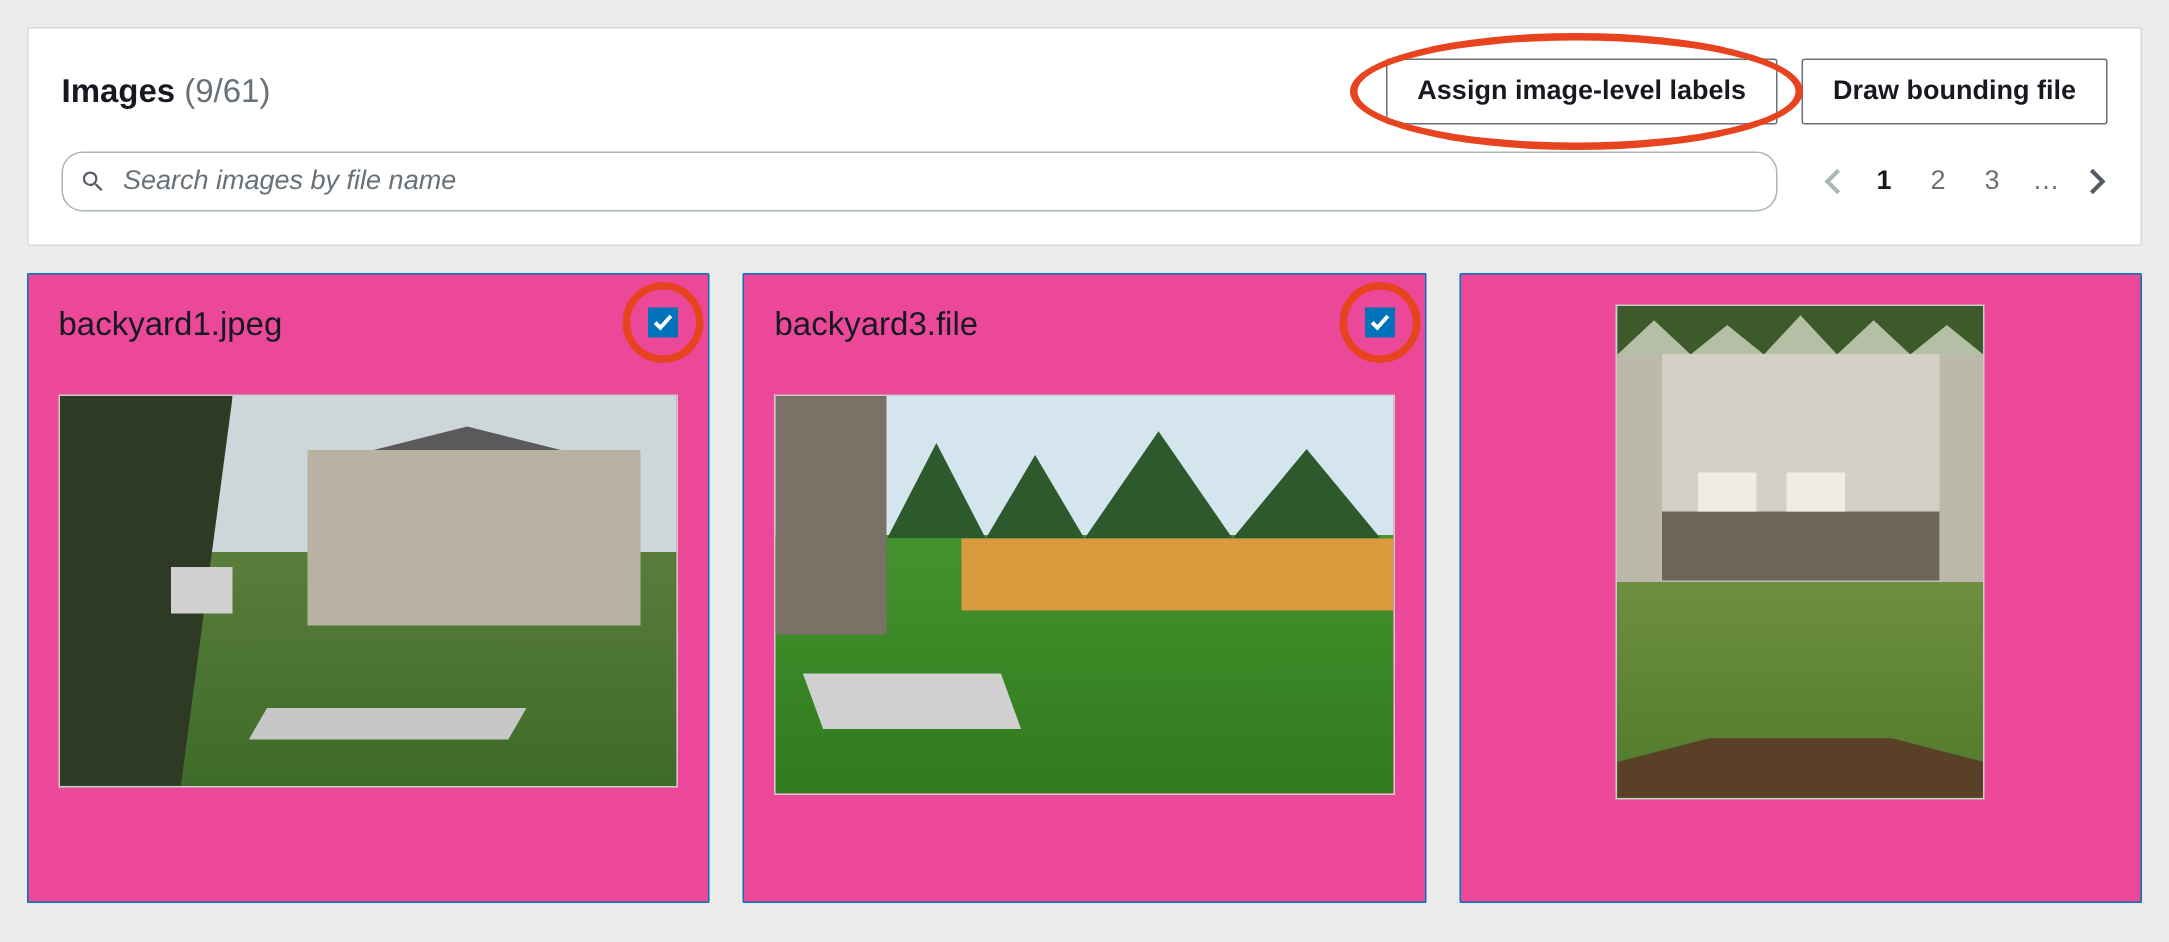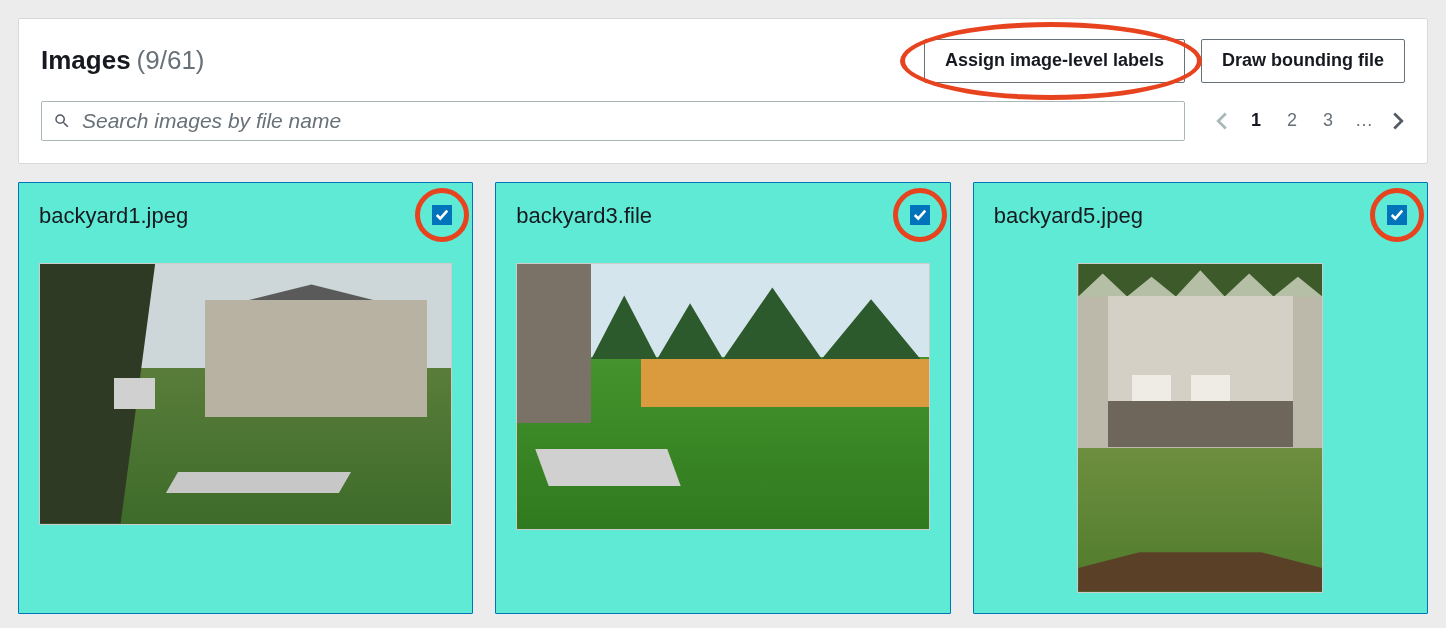--- a/index.html
+++ b/index.html
@@ -23,21 +23,21 @@
   .panel-header {
     display: flex;
     align-items: center;
     justify-content: space-between;
     margin-bottom: 18px;
   }
   .title-wrap {
     display: flex;
     align-items: baseline;
     gap: 6px;
-    font-size: 26px;
+    font-size: 22px;
     font-weight: 700;
   }
   .title-count {
     color: #687078;
     font-weight: 400;
   }
   .header-buttons {
     display: flex;
     gap: 16px;
     position: relative;
@@ -71,22 +71,22 @@
     top: 50%;
     transform: translateY(-50%);
     width: 18px;
     height: 18px;
     fill: #545b64;
   }
   .search-input input {
     width: 100%;
     padding: 8px 12px 8px 40px;
     border: 1px solid #aab7b8;
-    border-radius: 2px;
-    font-size: 21px;
+    border-radius: 14px;
+    font-size: 18px;
     font-style: italic;
     color: #333;
     height: 40px;
   }
   .search-input input::placeholder {
     color: #687078;
     font-style: italic;
   }
 
   .pagination {
@@ -121,21 +121,21 @@
   .pagination .arrow.disabled svg { stroke: #aab7b8; }
 
   .cards {
     display: flex;
     gap: 22px;
     padding: 0 18px;
     margin-top: 10px;
   }
   .card {
     flex: 1;
-    background: #5eead4;
+    background: #ec4899;
     border: 1px solid #0073bb;
     border-radius: 1px;
     padding: 20px;
     min-height: 420px;
     position: relative;
     display: flex;
     flex-direction: column;
     align-items: center;
   }
   .card-header {
@@ -288,31 +288,20 @@
     </div>
     <div class="img img3">
       <div class="trees"></div>
         <div class="fence"></div>
         <div class="house"></div>
         <div class="patio"></div>
     </div>
   </div>
 
   <div class="card">
-    <div class="card-header">
-      <span class="card-title">backyard5.jpeg</span>
-      <div style="position:relative;">
-        <span class="checkbox">
-          <svg viewBox="0 0 16 16">
-              <polyline points="2,8 6,12 14,3"></polyline>
-            </svg>
-        </span>
-        <div class="callout callout-check" style="left:-17px; top:-17px;"></div>
-      </div>
-    </div>
     <div class="img img5">
       <div class="house"></div>
         <div class="lower"></div>
         <div class="win w1"></div>
         <div class="win w2"></div>
         <div class="vines"></div>
         <div class="dirt"></div>
     </div>
   </div>
 

